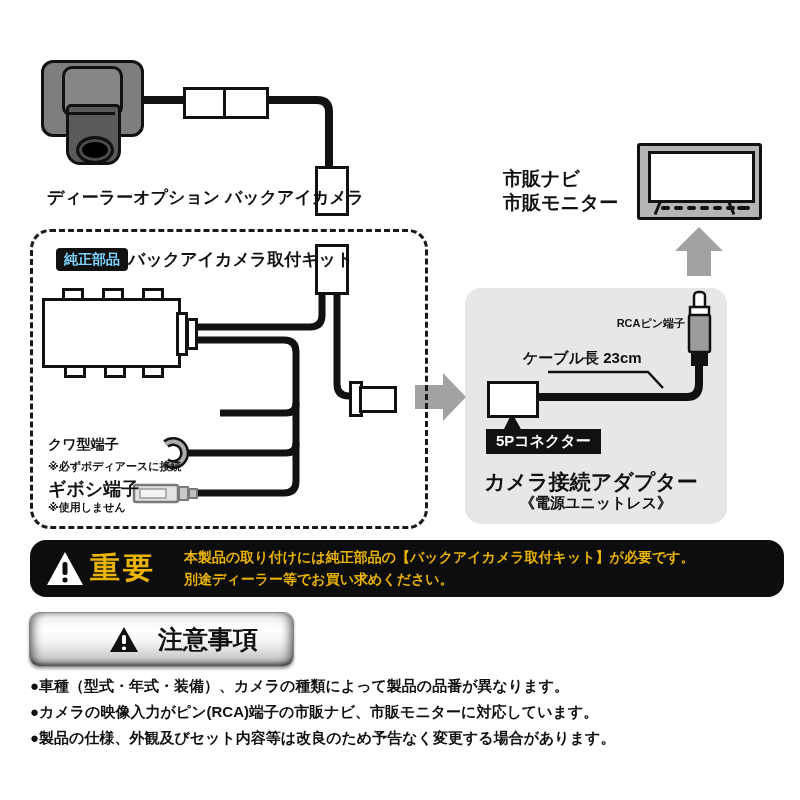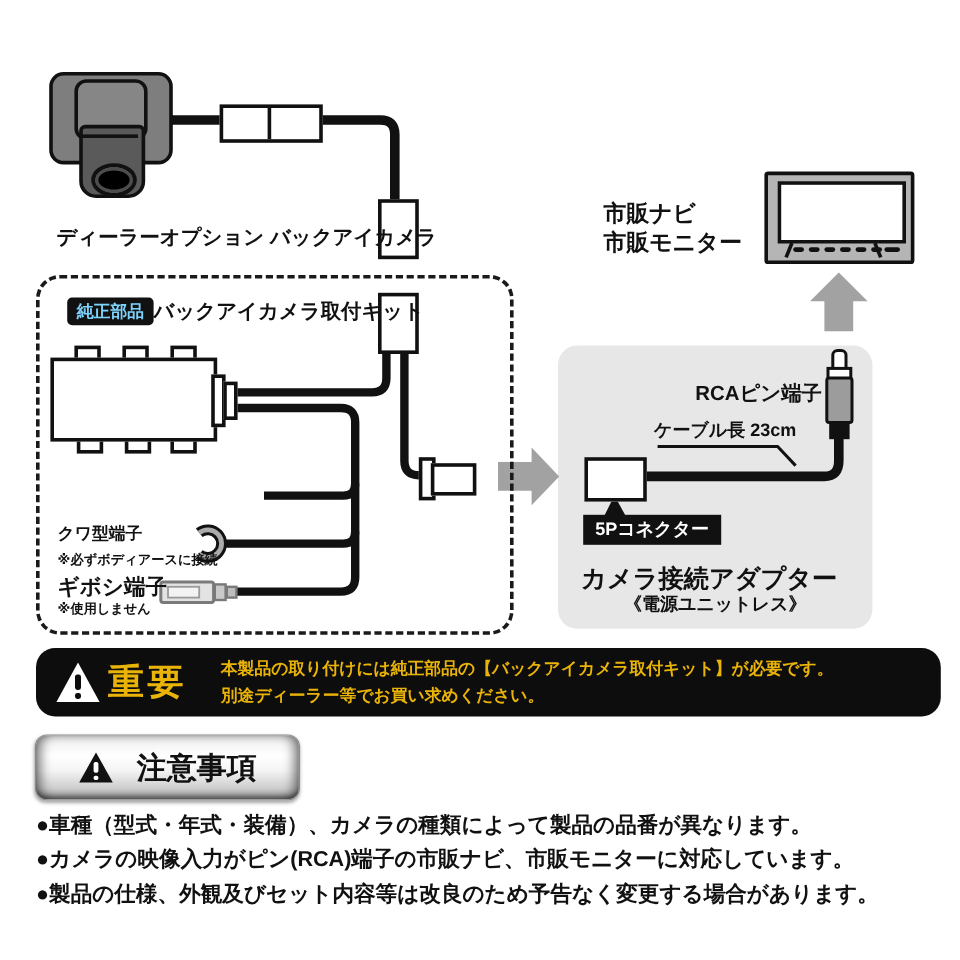--- a/index.html
+++ b/index.html
@@ -46,40 +46,40 @@
   
   .monitor{left:637px;top:143px;width:119px;height:71px;background:#b5b5b5;border:3px solid #111;border-radius:3px;z-index:2;}
   .mon-screen{position:absolute;left:8px;top:5px;width:101px;height:46px;background:#fff;border:3px solid #111;}
   .mon-dashes{position:absolute;left:21px;top:60px;display:flex;gap:4px;}
   .mon-dashes i{display:block;width:9px;height:4px;background:#111;border-radius:2px;}
   .mon-dash-r{position:absolute;left:97px;top:60px;width:13px;height:4px;background:#111;border-radius:2px;}
   .mon-diag1{position:absolute;left:16px;top:56px;width:3px;height:13px;background:#111;transform:rotate(22deg);}
   .mon-diag2{position:absolute;left:90px;top:56px;width:3px;height:13px;background:#111;transform:rotate(-22deg);}
   .monitor-caption{left:503px;top:167px;font-size:19px;font-weight:bold;line-height:1.28;z-index:3;}
   
-  .rca-lbl{left:575px;top:316px;width:110px;text-align:right;font-size:17px;font-weight:bold;z-index:3;}
-  .cable-len-lbl{left:545px;top:349px;font-size:15px;font-weight:bold;z-index:3;}
+  .rca-lbl{left:575px;top:316px;width:110px;text-align:right;font-size:11px;font-weight:bold;z-index:3;}
+  .cable-len-lbl{left:523px;top:349px;font-size:15px;font-weight:bold;z-index:3;}
   .fivep-tag{left:486px;top:429px;height:25px;padding:0 10px;background:#111;color:#fff;font-size:15px;font-weight:bold;
              display:flex;align-items:center;z-index:3;}
   .adapter-title{left:465px;top:468px;width:252px;text-align:center;font-size:21px;font-weight:bold;z-index:3;}
   .adapter-sub{left:465px;top:494px;width:262px;text-align:center;font-size:15px;font-weight:bold;z-index:3;}
   
   .important-bar{left:30px;top:540px;width:754px;height:57px;background:#0d0d0d;border-radius:16px;z-index:2;
                  display:flex;align-items:center;color:#eab308;}
   .imp-icon{margin-left:16px;}
   .imp-title{font-size:30px;font-weight:bold;letter-spacing:3px;margin-left:6px;}
   .imp-text{margin-left:28px;font-size:14px;line-height:1.55;font-weight:bold;}
   
   .notes-bar{left:29px;top:612px;width:219px;height:53px;border:1px solid #8a8a8a;border-radius:10px;z-index:2;
              background:linear-gradient(180deg,#ededed 0%,#ffffff 32%,#f4f4f4 55%,#cfcfcf 82%,#979797 100%);
              box-shadow:inset 7px 0 9px -3px rgba(0,0,0,.5),inset -7px 0 9px -3px rgba(0,0,0,.5),inset 0 -3px 3px rgba(0,0,0,.25),0 2px 3px rgba(0,0,0,.35);
-             display:flex;align-items:center;justify-content:center;gap:19px;}
+             display:flex;align-items:center;justify-content:center;gap:19px;padding-left:44px;}
   .notes-title{font-size:25px;font-weight:bold;color:#111;}
   
-  .bullets{left:30px;top:678px;width:750px;z-index:2;font-size:18px;font-weight:600;line-height:1.0;}
+  .bullets{left:30px;top:678px;width:750px;z-index:2;font-size:15px;font-weight:600;line-height:1.0;}
   .bullets div{margin-bottom:11px;}
 </style>
 </head>
 <body>
 
 <div class="canvas">
 
   <div class="abs adapter-panel"></div>
 
   <svg class="abs wiring" width="800" height="800" viewBox="0 0 800 800">

